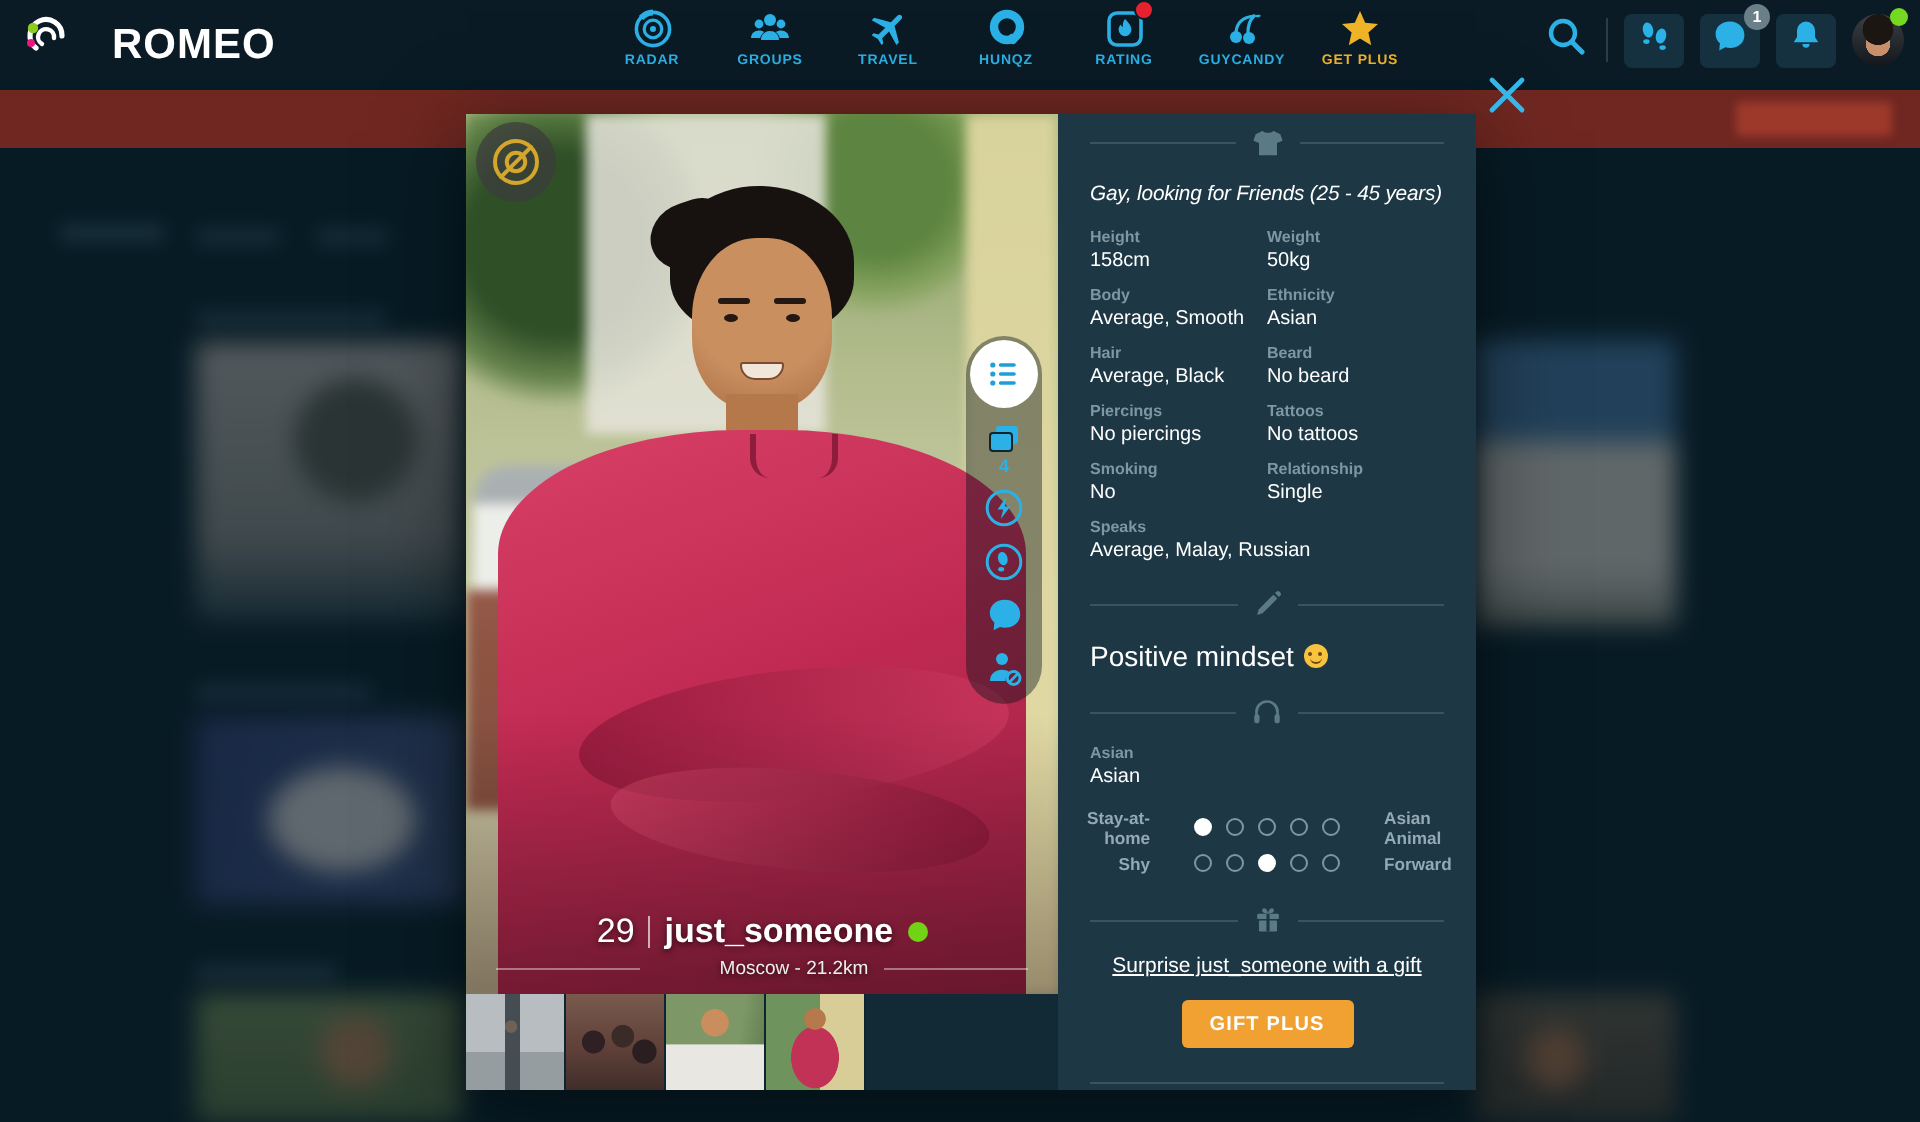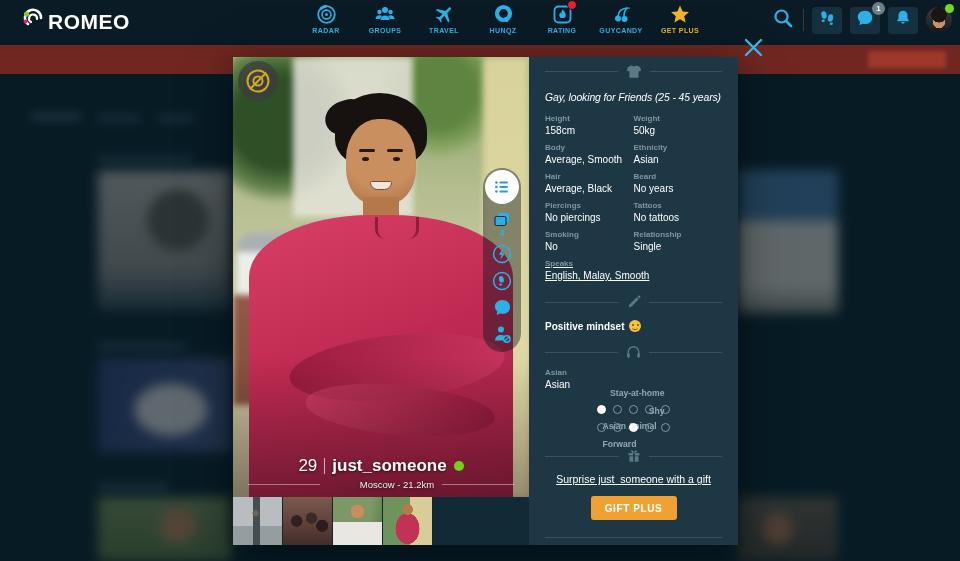--- a/index.html
+++ b/index.html
@@ -3,21 +3,21 @@
 <meta charset="utf-8">
 <style>
   * { margin:0; padding:0; box-sizing:border-box; }
   html,body { width:960px; height:561px; background:#05131c; overflow:hidden;
               font-family:"Liberation Sans", sans-serif; }
   .stage { position:relative; width:960px; height:561px; background:#0a2531; overflow:hidden; }
 
   
   .nav { position:absolute; top:0; left:0; right:0; height:40px; background:#0b1b26; z-index:5;
          display:flex; align-items:center; }
-  .logo { position:absolute; left:20px; top:7px; display:flex; align-items:center; gap:2px; }
+  .logo { position:absolute; left:10px; top:7px; display:flex; align-items:center; gap:20px; }
   .logo-text { color:#fff; font-size:21px; font-weight:800; letter-spacing:.5px; }
   .nav-center { position:absolute; left:303px; top:3px; display:flex; gap:13px; }
   .nav-item { display:flex; flex-direction:column; align-items:center; width:46px; cursor:pointer; position:relative; }
   .nav-item .ico { height:22px; display:flex; align-items:center; justify-content:center; }
   .nav-item .lbl { font-size:7px; font-weight:700; color:#2bb1e6; letter-spacing:.4px; margin-top:2px; }
   .nav-item .lbl.gold { color:#f0b429; }
   .nav-badge { position:absolute; top:-3px; right:8px; width:10px; height:10px; border-radius:50%;
                background:#e8212e; border:1px solid #0b1b26; }
   .nav-right { position:absolute; right:8px; top:0; height:40px; display:flex; align-items:center; gap:8px; }
   .nav-divider { width:1px; height:22px; background:rgba(255,255,255,.15); }
@@ -136,30 +136,30 @@
         linear-gradient(90deg,#6f935c 0 55%, #d8cd96 55%); }
 
   
   .panel { width:209px; height:488px; background:#1d3745; color:#fff; overflow:hidden; padding-top:7px; }
   .div-row { display:flex; align-items:center; gap:8px; margin:0 16px; }
   .div-row .line { flex:1; height:1px; background:rgba(255,255,255,.14); }
   .headline { margin:13px 16px 0; font-size:10.4px; font-style:italic; white-space:nowrap; letter-spacing:-.1px; }
   .dgrid { display:grid; grid-template-columns:1fr 1fr; row-gap:7px; margin:11px 16px 0; }
   .dlabel { font-size:8px; color:#7f97a2; font-weight:700; }
   .dvalue { font-size:10px; color:#fff; margin-top:2px; }
-  .full { grid-column:1 / 3;text-decoration:underline; }
-  .mindset { margin:11px 16px 0; font-size:10px; display:flex; align-items:center; gap:5px;font-weight:bold; }
+  .full { grid-column:1 / 3; }
+  .mindset { margin:11px 16px 0; font-size:14px; display:flex; align-items:center; gap:5px; }
   .smiley { width:12px; height:12px; border-radius:50%; background:#f8c43d; position:relative; display:inline-block; }
   .smiley::before { content:""; position:absolute; left:2.5px; top:3.5px; width:2px; height:2px; border-radius:50%;
                     background:#6b4a12; box-shadow:5px 0 0 #6b4a12; }
   .smiley::after { content:""; position:absolute; left:3px; top:5px; width:6px; height:4px;
                    border-bottom:1.4px solid #6b4a12; border-radius:0 0 6px 6px; }
   .foodblock { margin:9px 16px 0; }
   .scales { margin-top:12px; }
-  .scale-row { display:flex; align-items:center; justify-content:center; gap:7px; height:15px; margin-top:3px;flex-direction:column; }
+  .scale-row { display:flex; align-items:center; justify-content:center; gap:22px; height:15px; margin-top:3px; }
   .scale-lbl { font-size:8.6px; font-weight:700; color:#93a9b4; }
   .scale-lbl.l { width:62px; text-align:right; }
   .scale-lbl.r { width:62px; text-align:left; }
   .dots { display:flex; gap:7px; align-items:center; }
   .dot { width:9px; height:9px; border-radius:50%; border:1.4px solid #7f97a2; cursor:pointer; }
   .dot.filled { background:#fff; border-color:#fff; }
   .gift-text { margin-top:10px; text-align:center; font-size:10.5px;text-decoration:underline; }
   .gift-btn { display:block; margin:11px auto 0; width:86px; height:24px; background:#f0a132; border:none;
               border-radius:3px; color:#fff; font-size:10px; font-weight:700; letter-spacing:.6px;
               font-family:"Liberation Sans",sans-serif; cursor:pointer; }
@@ -465,41 +465,41 @@
         <div>
           <div class="dlabel">Ethnicity</div>
           <div class="dvalue">Asian</div>
         </div>
         <div>
           <div class="dlabel">Hair</div>
           <div class="dvalue">Average, Black</div>
         </div>
         <div>
           <div class="dlabel">Beard</div>
-          <div class="dvalue">No years</div>
+          <div class="dvalue">No beard</div>
         </div>
         <div>
           <div class="dlabel">Piercings</div>
           <div class="dvalue">No piercings</div>
         </div>
         <div>
           <div class="dlabel">Tattoos</div>
           <div class="dvalue">No tattoos</div>
         </div>
         <div>
           <div class="dlabel">Smoking</div>
           <div class="dvalue">No</div>
         </div>
         <div>
           <div class="dlabel">Relationship</div>
           <div class="dvalue">Single</div>
         </div>
         <div class="full">
           <div class="dlabel">Speaks</div>
-          <div class="dvalue">English, Malay, Smooth</div>
+          <div class="dvalue">Average, Malay, Russian</div>
         </div>
       </div>
 
       <div class="div-row" style="margin-top:14px;">
         <span class="line"></span>
         <svg width="14" height="14" viewBox="0 0 18 18">
           <path d="M2 16 L3 12.5 L12.5 3 L15 5.5 L5.5 15 Z" fill="#5c7988"></path>
           <path d="M13.5 2 L16 4.5 L17 3.5 C17.5 3 17.5 2.2 17 1.7 L16.3 1 C15.8 .5 15 .5 14.5 1 Z" fill="#5c7988"></path>
         </svg>
         <span class="line"></span>

